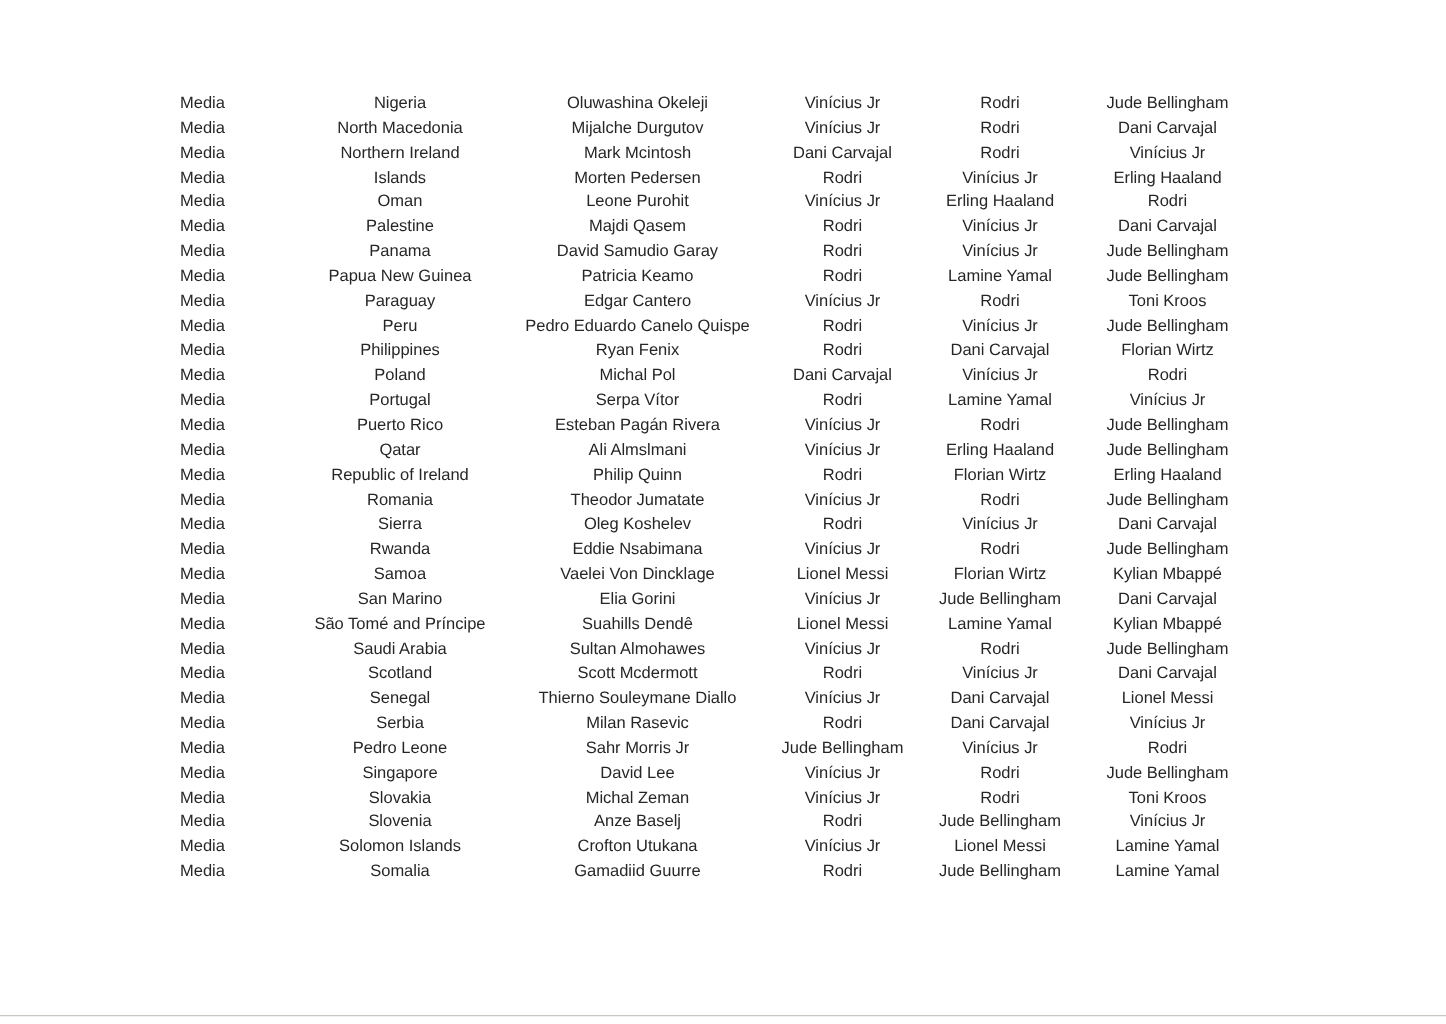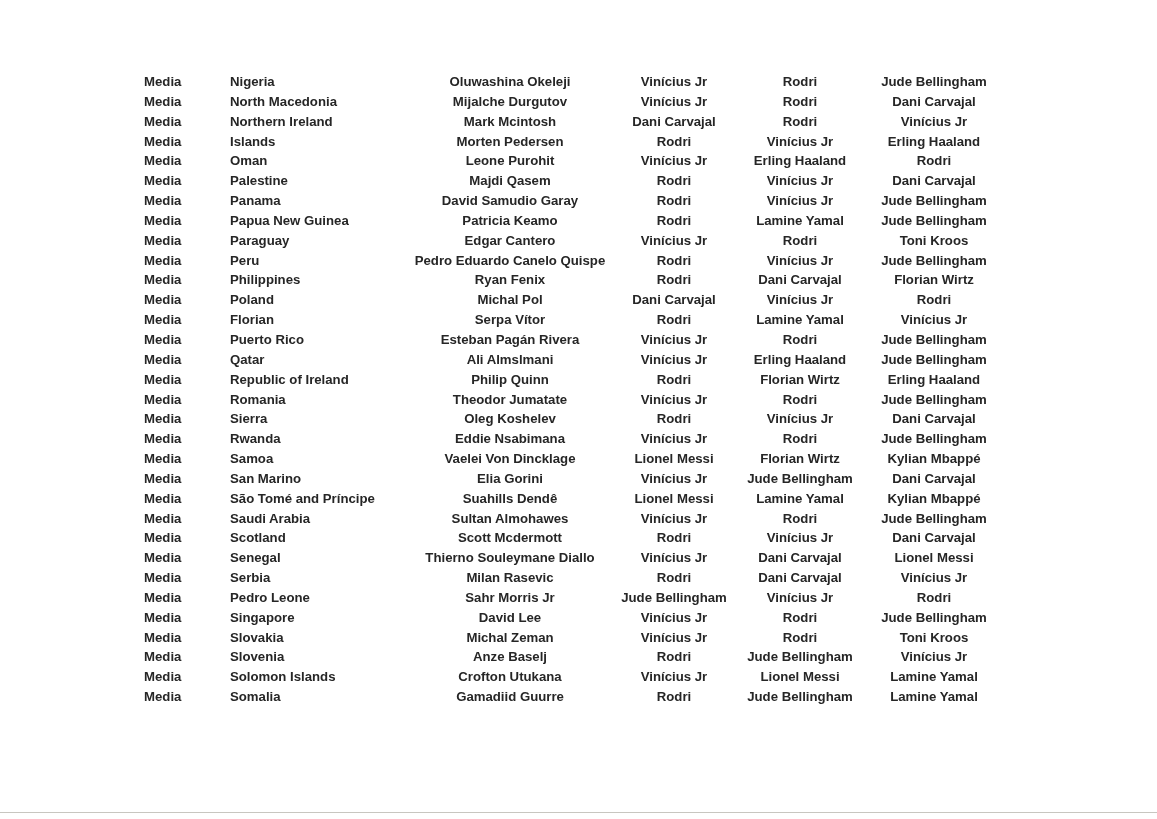--- a/index.html
+++ b/index.html
@@ -14,41 +14,40 @@
     font-family: "Liberation Sans", sans-serif;
     color: #262626;
     position: relative;
     overflow: hidden;
   }
   .page {
     position: relative;
     width: 1032px;
     height: 819px;
     box-sizing: border-box;
-    font-weight: bold;
   }
   .vote-table {
     position: absolute;
     left: 144px;
     top: 72px;
     width: 862px;
     border-collapse: collapse;
     table-layout: fixed;
   }
   .vote-table td {
     font-size: 13.2px;
     line-height: 19.85px;
     padding: 0;
     height: 19.85px;
     vertical-align: middle;
     white-space: nowrap;
     color: #262626;
   }
   td.c-source   { width: 86px;  text-align: left; }
-  td.c-country  { width: 180px; }
+  td.c-country  { width: 180px; text-align: center; }
   td.c-voter    { width: 200px; text-align: center; }
   td.c-first    { width: 128px; text-align: center; }
   td.c-second   { width: 124px; text-align: center; }
   td.c-third    { width: 144px; text-align: center; }
 
   .footer-rule {
     position: absolute;
     left: 0;
     top: 812px;
     width: 1157px;
@@ -154,21 +153,21 @@
         <tr>
           <td class="c-source">Media</td>
           <td class="c-country">Poland</td>
           <td class="c-voter">Michal Pol</td>
           <td class="c-first">Dani Carvajal</td>
           <td class="c-second">Vinícius Jr</td>
           <td class="c-third">Rodri</td>
         </tr>
         <tr>
           <td class="c-source">Media</td>
-          <td class="c-country">Florian</td>
+          <td class="c-country">Portugal</td>
           <td class="c-voter">Serpa Vítor</td>
           <td class="c-first">Rodri</td>
           <td class="c-second">Lamine Yamal</td>
           <td class="c-third">Vinícius Jr</td>
         </tr>
         <tr>
           <td class="c-source">Media</td>
           <td class="c-country">Puerto Rico</td>
           <td class="c-voter">Esteban Pagán Rivera</td>
           <td class="c-first">Vinícius Jr</td>

